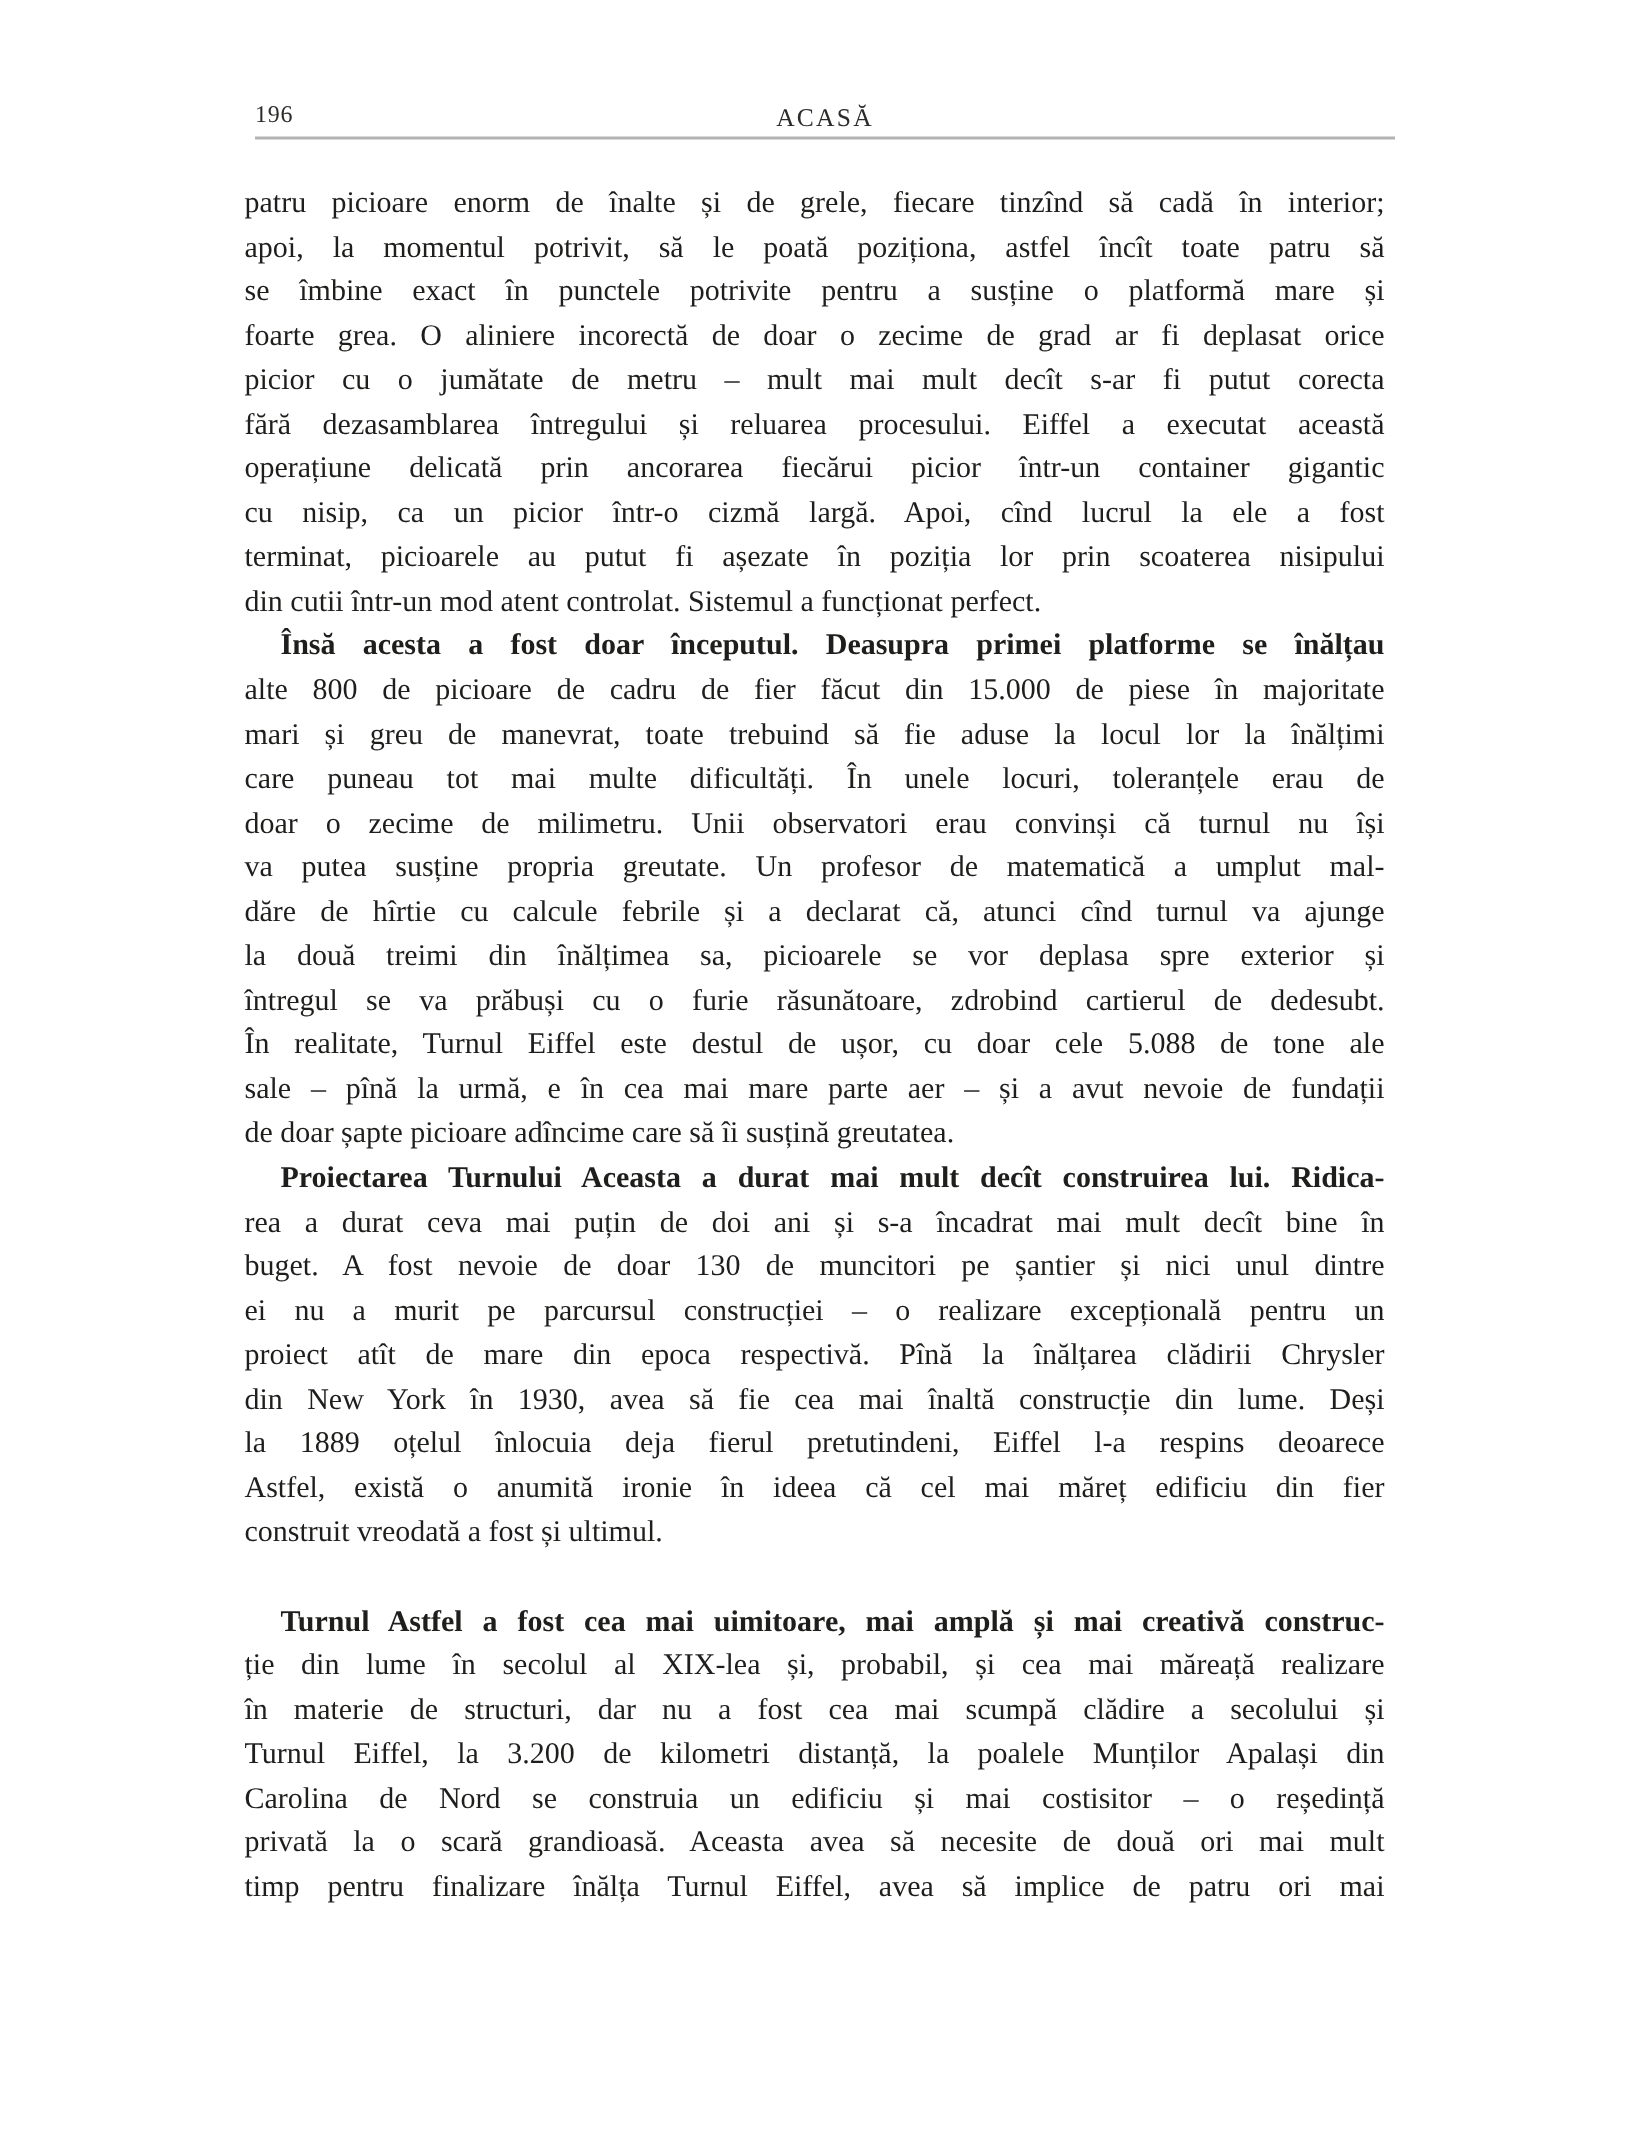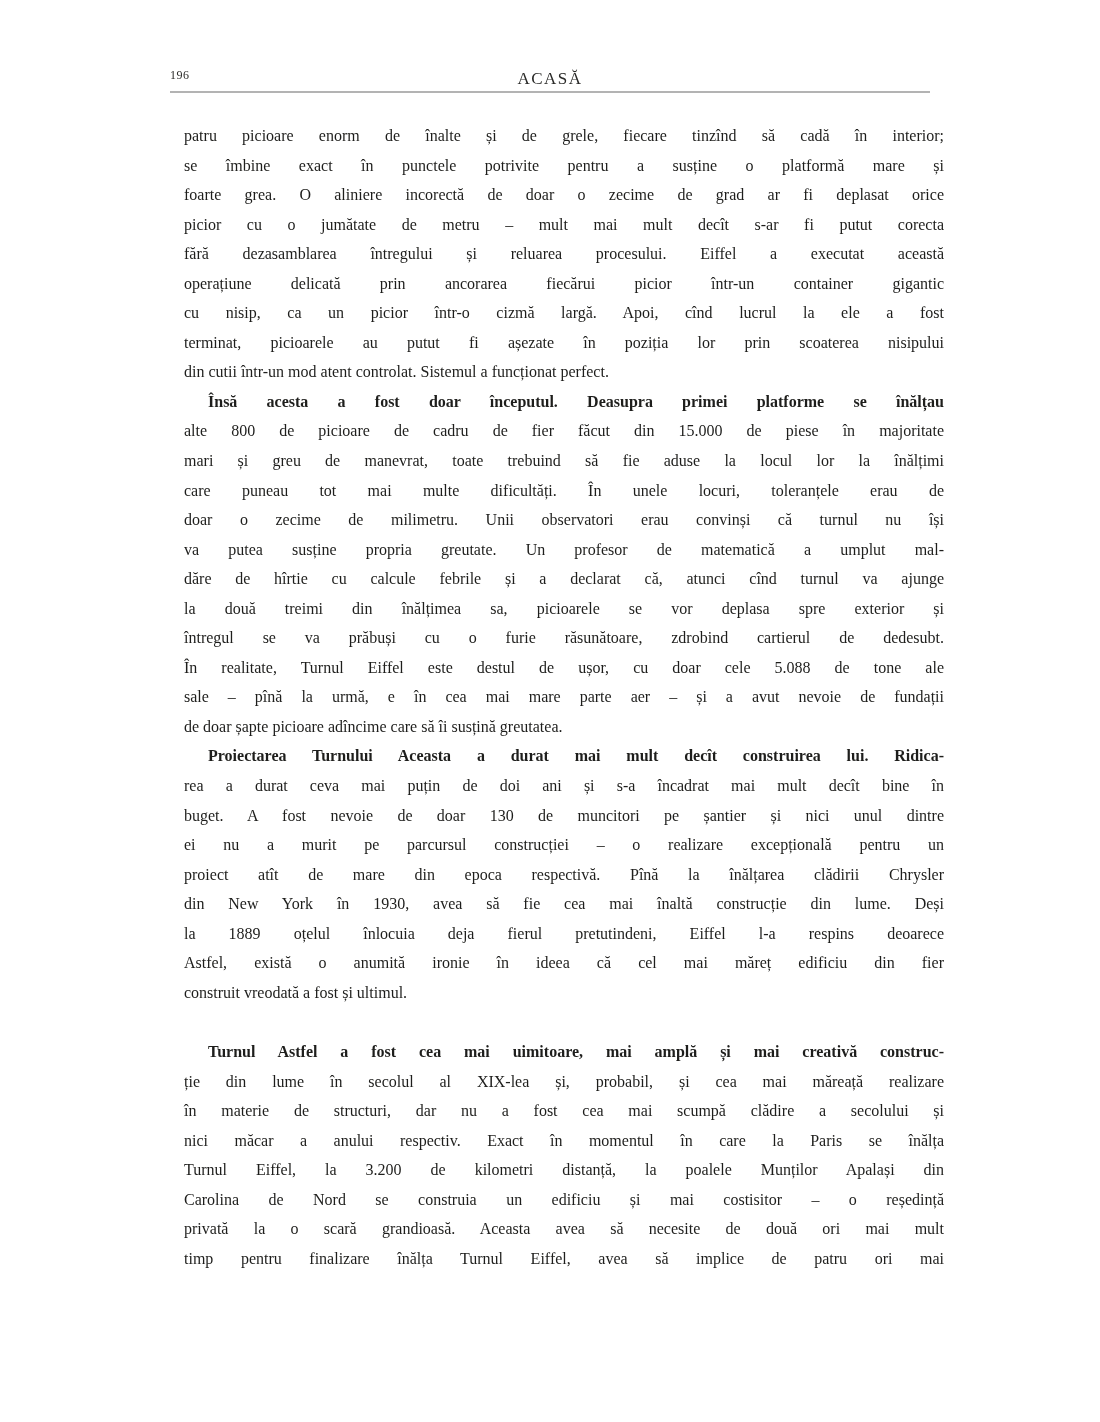--- a/index.html
+++ b/index.html
@@ -20,21 +20,21 @@
     position: absolute;
     top: 68px;
     left: 170px;
     width: 760px;
     height: 22px;
   }
   .page-number {
     position: absolute;
     left: 0;
     top: 0;
-    font-size: 12px;
+    font-size: 16px;
     letter-spacing: 0.5px;
     color: #2b2b29;
   }
   .running-head {
     position: absolute;
     left: 0;
     right: 0;
     top: 1px;
     text-align: center;
     font-size: 17px;
@@ -48,23 +48,23 @@
     width: 760px;
     height: 2px;
     background: #b3b3b3;
     border: none;
     margin: 0;
     padding: 0;
   }
   .body-text {
     position: absolute;
     top: 121px;
-    left: 184px;
+    left: 163px;
     width: 760px;
-    font-size: 16px;
+    font-size: 20px;
     line-height: 29.55px;
   }
   .paragraph {
     margin: 0;
   }
   .paragraph.section-break {
     margin-top: 29.55px;
   }
   .line {
     text-align: justify;
@@ -84,20 +84,21 @@
 
 <div class="page">
   <div class="header-row">
     <span class="page-number">196</span>
     <span class="running-head">ACASĂ</span>
   </div>
   <div class="header-rule"></div>
   <div class="body-text" id="body-text">
       <div class="paragraph">
         <div class="line">patru picioare enorm de înalte și de grele, fiecare tinzînd să cadă în interior;</div>
+        <div class="line">apoi, la momentul potrivit, să le poată poziționa, astfel încît toate patru să</div>
         <div class="line">se îmbine exact în punctele potrivite pentru a susține o platformă mare și</div>
         <div class="line">foarte grea. O aliniere incorectă de doar o zecime de grad ar fi deplasat orice</div>
         <div class="line">picior cu o jumătate de metru – mult mai mult decît s-ar fi putut corecta</div>
         <div class="line">fără dezasamblarea întregului și reluarea procesului. Eiffel a executat această</div>
         <div class="line">operațiune delicată prin ancorarea fiecărui picior într-un container gigantic</div>
         <div class="line">cu nisip, ca un picior într-o cizmă largă. Apoi, cînd lucrul la ele a fost</div>
         <div class="line">terminat, picioarele au putut fi așezate în poziția lor prin scoaterea nisipului</div>
         <div class="line para-last">din cutii într-un mod atent controlat. Sistemul a funcționat perfect.</div>
       </div>
       <div class="paragraph">
@@ -122,20 +123,19 @@
         <div class="line">proiect atît de mare din epoca respectivă. Pînă la înălțarea clădirii Chrysler</div>
         <div class="line">din New York în 1930, avea să fie cea mai înaltă construcție din lume. Deși</div>
         <div class="line">la 1889 oțelul înlocuia deja fierul pretutindeni, Eiffel l-a respins deoarece</div>
         <div class="line">Astfel, există o anumită ironie în ideea că cel mai măreț edificiu din fier</div>
         <div class="line para-last">construit vreodată a fost și ultimul.</div>
       </div>
       <div class="paragraph section-break">
         <div class="line indent-first">Turnul Astfel a fost cea mai uimitoare, mai amplă și mai creativă construc-</div>
         <div class="line">ție din lume în secolul al XIX-lea și, probabil, și cea mai măreață realizare</div>
         <div class="line">în materie de structuri, dar nu a fost cea mai scumpă clădire a secolului și</div>
-        <div class="line">nici măcar a anului respectiv. Exact în momentul în care la Paris se înălța</div>
         <div class="line">Turnul Eiffel, la 3.200 de kilometri distanță, la poalele Munților Apalași din</div>
         <div class="line">Carolina de Nord se construia un edificiu și mai costisitor – o reședință</div>
         <div class="line">privată la o scară grandioasă. Aceasta avea să necesite de două ori mai mult</div>
         <div class="line">timp pentru finalizare înălța Turnul Eiffel, avea să implice de patru ori mai</div>
       </div>
     </div>
 </div>
 
 </body></html>

